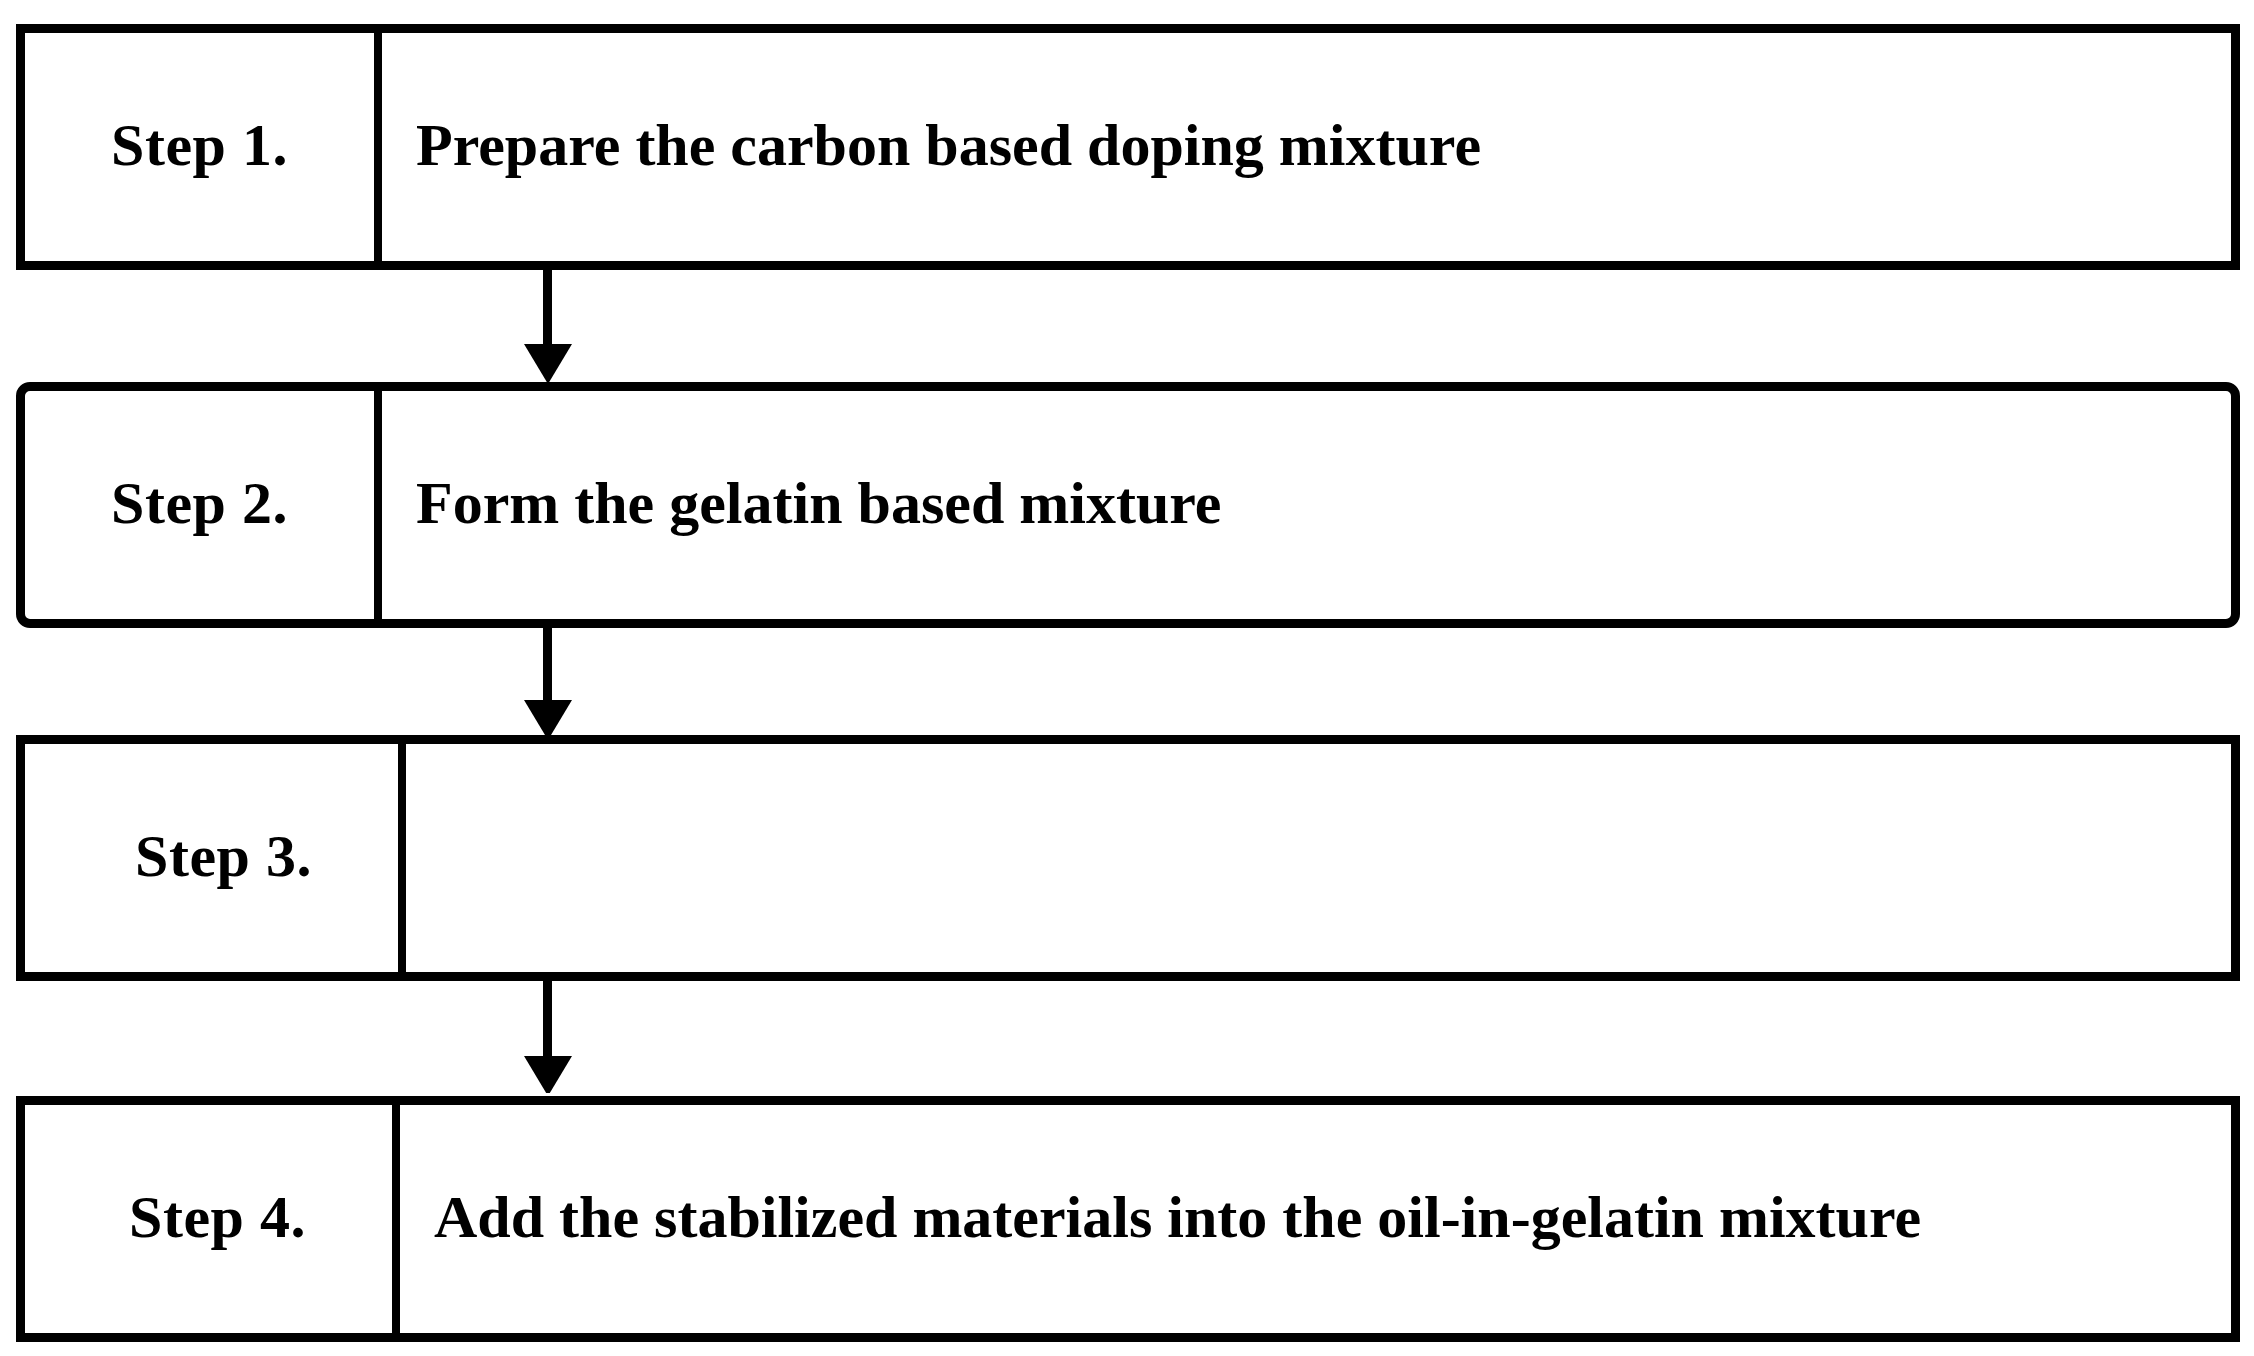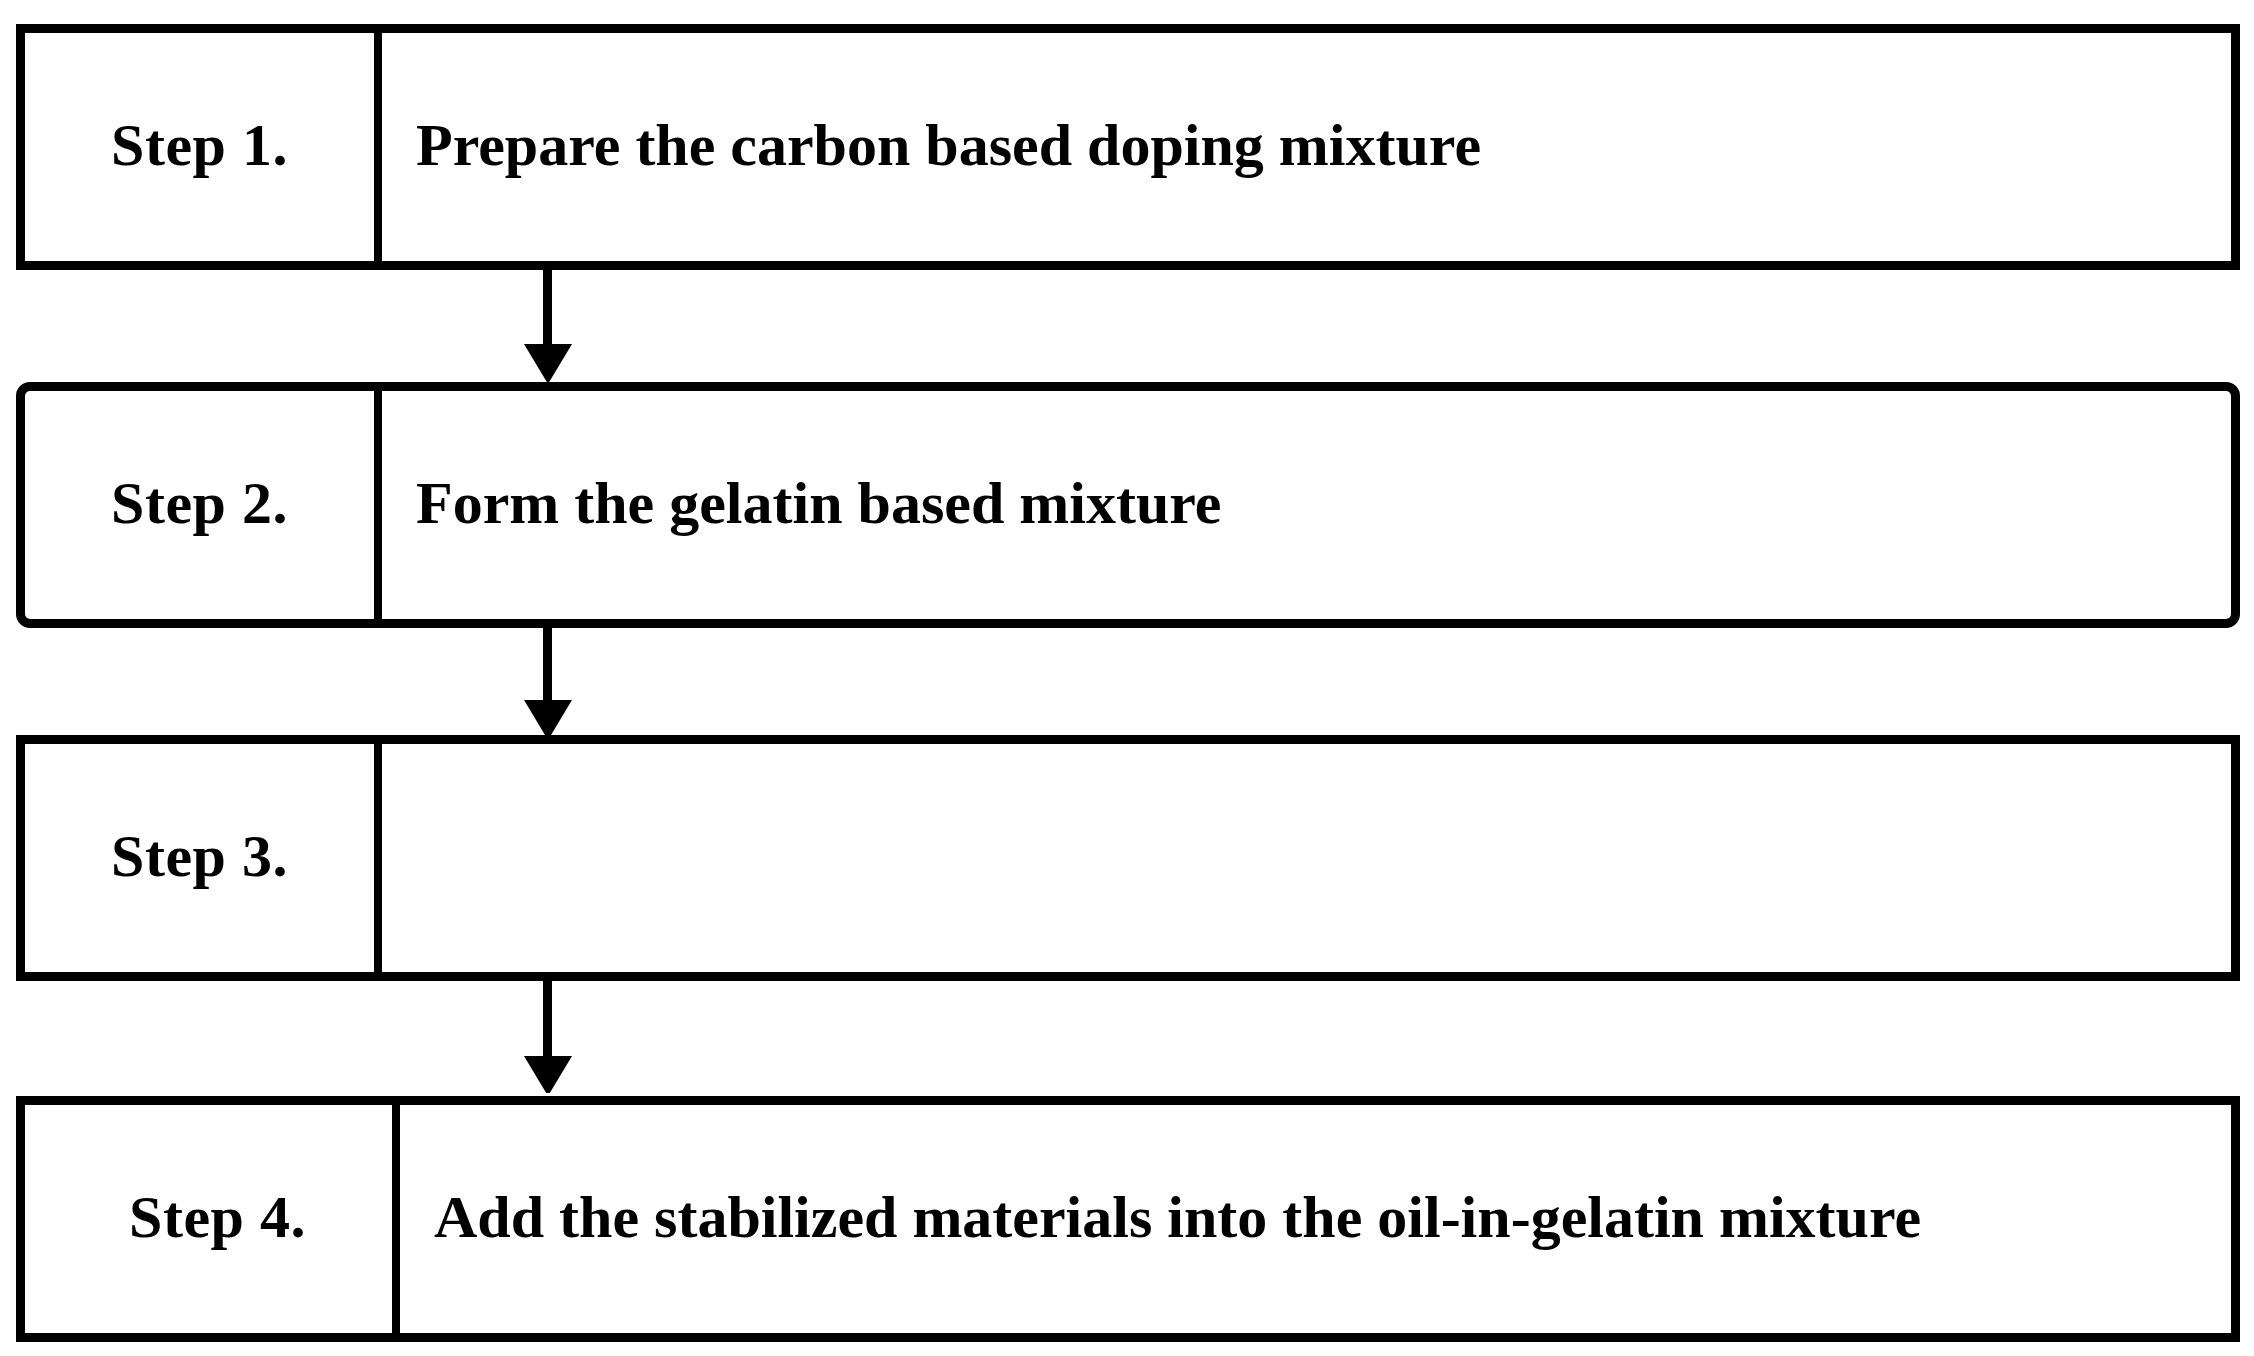--- a/index.html
+++ b/index.html
@@ -24,21 +24,21 @@
     height: 246px;
     box-sizing: border-box;
     border: 9px solid #000000;
     background: #ffffff;
     display: flex;
     flex-direction: row;
     align-items: stretch;
   }
   .step-row.r1 { top: 8px; margin-top: 16px; }
   .step-row.r2 { top: 382px; border-radius: 14px; }
-  .step-row.r3 { top: 735px; }
+  .step-row.r3 { top: 735px; padding-left: 24px; }
   .step-row.r4 { top: 1096px; padding-left: 18px; }
 
   .step-label-cell {
     width: 357px;            
     flex: 0 0 357px;
     box-sizing: border-box;
     border-right: 8px solid #000000;
     display: flex;
     align-items: center;
     justify-content: center;

